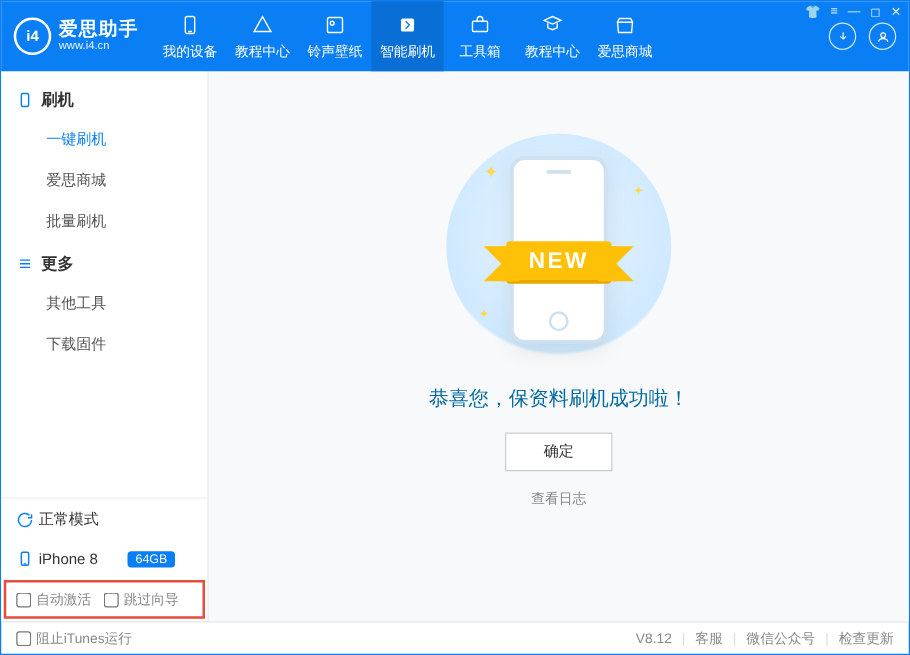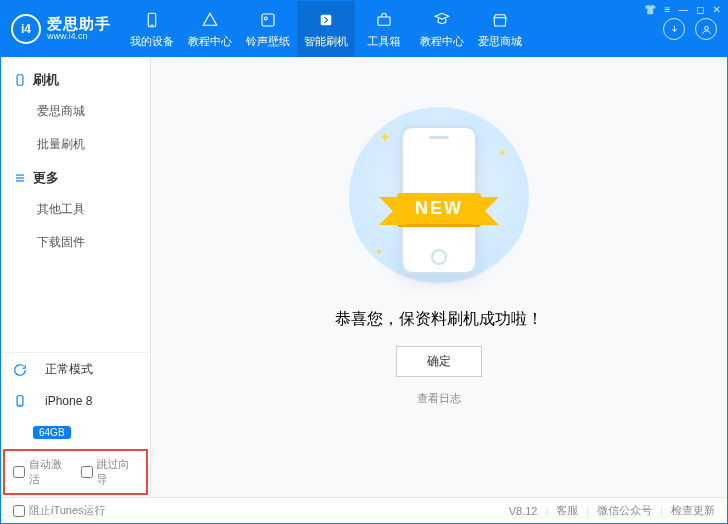--- a/index.html
+++ b/index.html
@@ -26,29 +26,29 @@
 .hr-icon { width:22px; height:22px; border:1.5px solid rgba(255,255,255,.8); border-radius:50%; display:flex; align-items:center; justify-content:center; cursor:pointer; }
 .hr-icon svg { width:11px; height:11px; stroke:#fff; fill:none; stroke-width:2; }
 
 .win-ctrl { position:absolute; top:3px; right:6px; display:flex; gap:8px; font-size:10px; color:rgba(255,255,255,.85); }
 .win-ctrl span { cursor:pointer; }
 
 
 .body { flex:1; display:flex; min-height:0; }
 
 
-.sidebar { width:150px; border-right:1px solid #e5e5e5; display:flex; flex-direction:column; background:#fff; }
+.sidebar { width:166px; border-right:1px solid #e5e5e5; display:flex; flex-direction:column; background:#fff; }
 .side-scroll { flex:1; overflow:auto; padding-top:6px; }
 .side-group-title { display:flex; align-items:center; gap:6px; padding:8px 12px 6px; font-size:13px; color:#333; font-weight:bold; }
 .side-group-title svg { width:14px; height:14px; stroke:#0a7ff5; fill:none; stroke-width:2; }
 .side-item { padding:8px 10px 8px 36px; font-size:12px; color:#555; cursor:pointer; }
 .side-item.active { color:#0a7ff5; }
 
 .side-status { border-top:1px solid #eee; }
-.status-row { display:flex; align-items:center; gap:18px; padding:8px 12px; font-size:12px; color:#333; }
+.status-row { display:flex; align-items:center; gap:4px; padding:8px 12px; font-size:12px; color:#333; }
 .status-row svg { width:14px; height:14px; }
 .spin-icon { stroke:#0a7ff5; fill:none; stroke-width:2; }
 .phone-icon { stroke:#0a7ff5; fill:none; stroke-width:2; }
 .storage-badge { background:#0a7ff5; color:#fff; font-size:10px; padding:1px 6px; border-radius:3px; margin-left:20px; display:inline-block; }
 
 .side-bottom { border-top:1px solid #eee; padding:8px 10px; display:flex; gap:10px; font-size:11px; color:#888; }
 .side-bottom.highlight { border:2px solid #e74c3c; margin:2px; padding:6px 8px; }
 .cb { display:flex; align-items:center; gap:4px; cursor:pointer; }
 .cb input { width:12px; height:12px; }
 
@@ -61,21 +61,21 @@
 .sparkle.b { top:40px; right:22px; font-size:10px; }
 .sparkle.c { bottom:30px; left:26px; font-size:10px; }
 .phone { position:absolute; left:50%; top:18px; transform:translateX(-50%); width:78px; height:150px; background:#fff; border:3px solid #cfe0ef; border-radius:12px; box-shadow:0 6px 18px rgba(0,0,0,.08); }
 .phone::before { content:""; position:absolute; top:8px; left:50%; transform:translateX(-50%); width:20px; height:3px; background:#cfe0ef; border-radius:2px; }
 .phone::after { content:""; position:absolute; bottom:7px; left:50%; transform:translateX(-50%); width:12px; height:12px; border:2px solid #cfe0ef; border-radius:50%; }
 .ribbon { position:absolute; top:86px; left:50%; transform:translateX(-50%); background:#ffc107; color:#fff; font-weight:bold; font-size:18px; letter-spacing:2px; padding:5px 18px; border-radius:3px; box-shadow:0 3px 0 #e6a800; }
 .ribbon::before,.ribbon::after { content:""; position:absolute; top:4px; width:0; height:0; border:14px solid #ffc107; }
 .ribbon::before { left:-18px; border-left-color:transparent; }
 .ribbon::after { right:-18px; border-right-color:transparent; }
 
-.success-msg { margin-top:22px; font-size:16px; color:#000000; }
+.success-msg { margin-top:22px; font-size:16px; color:#0369a1; }
 .ok-btn { margin-top:16px; background:#fff; border:1px solid #ccc; color:#333; font-size:12px; padding:6px 30px; cursor:pointer; }
 .view-log { margin-top:14px; font-size:11px; color:#888; cursor:pointer; }
 
 
 .footer { height:26px; border-top:1px solid #e5e5e5; display:flex; align-items:center; font-size:11px; color:#888; padding:0 12px; gap:8px; }
 .footer .left { display:flex; align-items:center; gap:4px; }
 .footer .right { margin-left:auto; display:flex; align-items:center; gap:8px; }
 .footer .sep { color:#ddd; }
 .footer a { color:#888; cursor:pointer; }
 </style>
@@ -180,20 +180,21 @@
 
   <div class="body">
     <div class="sidebar">
       <div class="side-scroll">
         <div class="side-group-title">
           <svg viewBox="0 0 24 24">
               <rect x="7" y="3" width="10" height="18" rx="2"></rect>
             </svg>
           <span>刷机</span>
         </div>
+        <div class="side-item active">一键刷机</div>
         <div class="side-item">爱思商城</div>
         <div class="side-item">批量刷机</div>
 
         <div class="side-group-title">
           <svg viewBox="0 0 24 24">
               <line x1="5" y1="7" x2="19" y2="7"></line>
               <line x1="5" y1="12" x2="19" y2="12"></line>
               <line x1="5" y1="17" x2="19" y2="17"></line>
             </svg>
           <span>更多</span>

